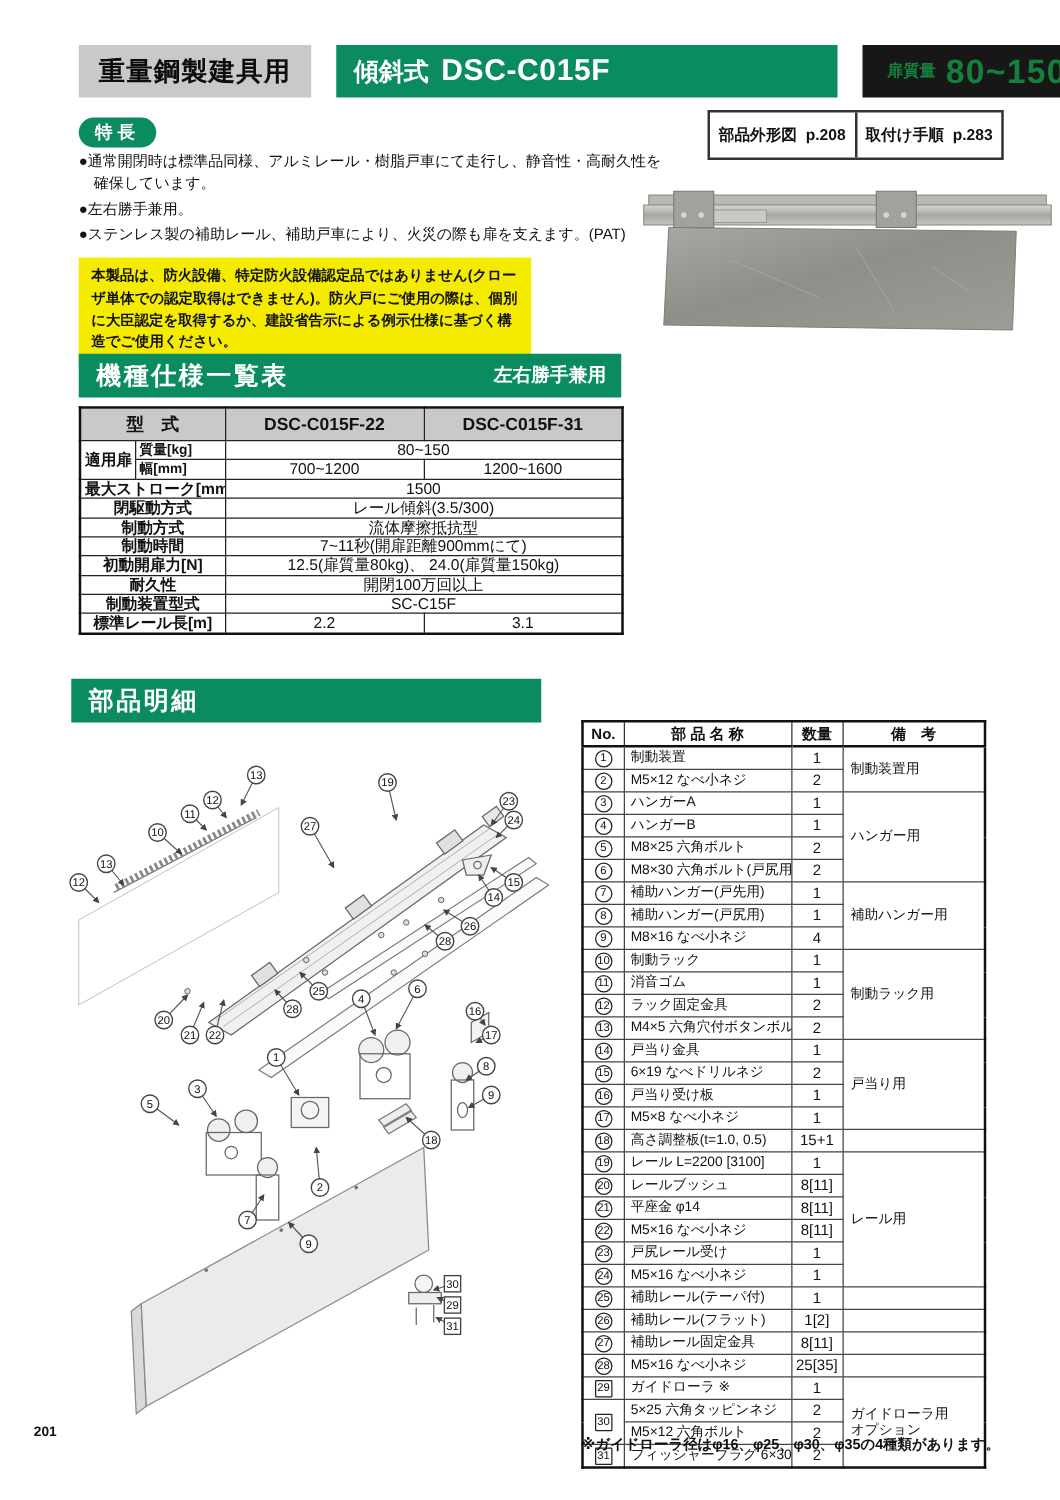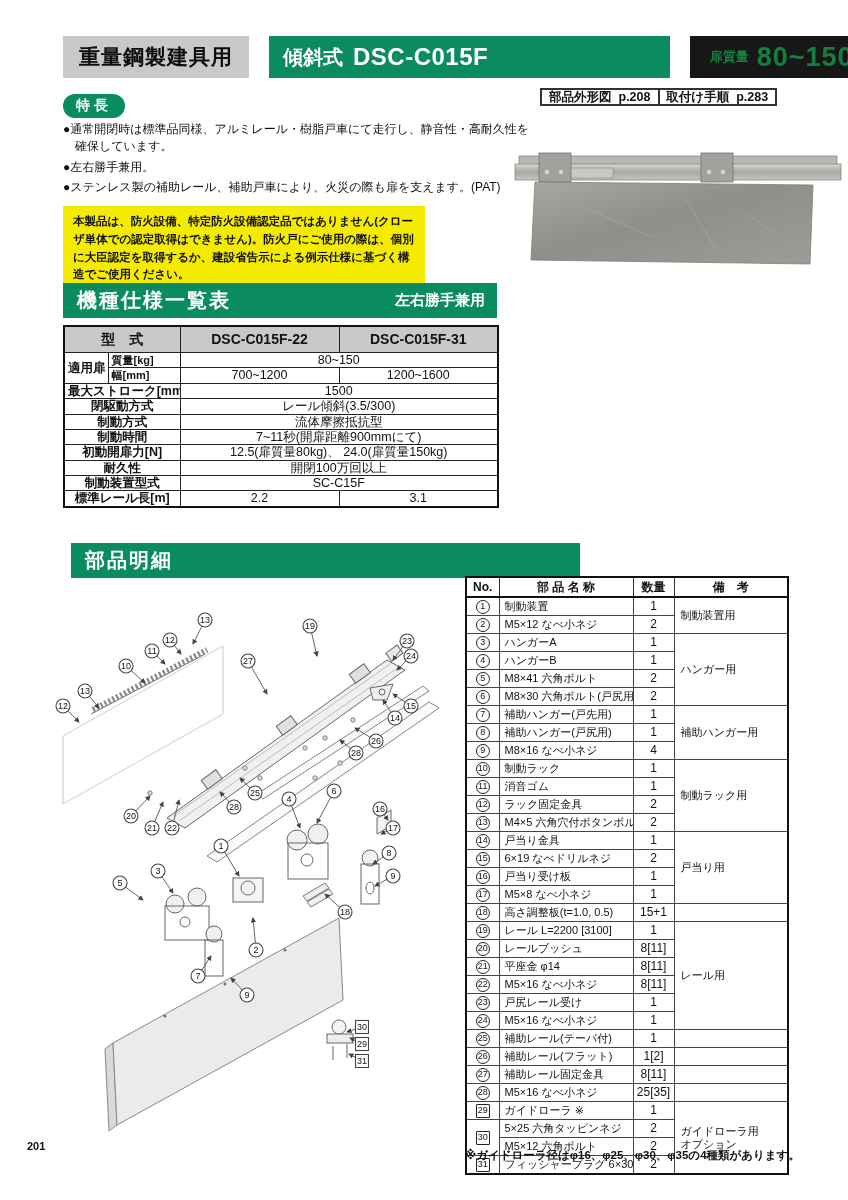--- a/index.html
+++ b/index.html
@@ -13,21 +13,21 @@
   .titlebar .model{background:#0a8c5f;flex:1;display:flex;align-items:center;gap:10px;
                    padding-left:14px;color:#fff;font-weight:bold;white-space:nowrap;}
   .titlebar .model .type{font-size:20px;}
   .titlebar .model .code{font-size:24px;letter-spacing:.5px;}
   .titlebar .weight{background:#171717;display:flex;align-items:center;gap:8px;
                     padding:0 20px;color:#15803d;white-space:nowrap;}
   .titlebar .weight .wl{font-size:13px;font-weight:bold;}
   .titlebar .weight .wv{font-size:27px;font-weight:bold;letter-spacing:1px;}
 
   
-  .links{position:absolute;left:540px;top:88px;width:237px;height:18px;border:2px solid #333;
+  .links{position:absolute;left:566px;top:88px;width:237px;height:40px;border:2px solid #333;
          display:flex;background:#fff;box-sizing:border-box;}
   .links .cell{flex:1;display:flex;align-items:center;justify-content:center;gap:7px;
                font-size:12.5px;font-weight:bold;}
   .links .cell + .cell{border-left:2px solid #333;}
 
   
   .badge{position:absolute;left:63px;top:94px;background:#0a8c5f;color:#fff;font-weight:bold;
          font-size:14px;padding:3px 13px;border-radius:13px;letter-spacing:4px;}
   .features{position:absolute;left:63px;top:121px;width:470px;font-size:12px;line-height:1.45;}
   .features .item{padding-left:12px;text-indent:-12px;margin-bottom:3px;}
@@ -36,21 +36,21 @@
 
   
   .photo{position:absolute;left:505px;top:138px;width:340px;height:128px;}
 
   
   .secbar{position:absolute;height:35px;background:#0a8c5f;color:#fff;display:flex;
           align-items:center;justify-content:space-between;padding:0 12px 0 14px;box-sizing:border-box;}
   .secbar .t{font-size:20px;font-weight:bold;letter-spacing:2px;}
   .secbar .s{font-size:15px;font-weight:bold;}
   #specbar{left:63px;top:283px;width:434px;}
-  #partsbar{left:71px;top:543px;width:509px;text-align:center;}
+  #partsbar{left:57px;top:543px;width:376px;text-align:center;}
 
   
   table{border-collapse:collapse;table-layout:fixed;}
   .spec{position:absolute;left:63px;top:325px;width:434px;border:2px solid #111;font-size:12.5px;}
   .spec th,.spec td{border:1px solid #222;padding:0 3px;text-align:center;height:14px;
                     line-height:1.15;overflow:hidden;white-space:nowrap;}
   .spec tr.hd th{background:#c8c9ca;height:25px;font-size:14px;font-weight:bold;}
   .spec .lb{font-weight:bold;}
   .spec .sub{text-align:left;font-size:11px;}
 
@@ -519,21 +519,21 @@
           <td class="qt">1</td>
           <td class="rm" rowspan="4">ハンガー用</td>
         </tr>
         <tr>
           <td class="no"><span class="num">4</span></td>
           <td class="nm">ハンガーB</td>
           <td class="qt">1</td>
         </tr>
         <tr>
           <td class="no"><span class="num">5</span></td>
-          <td class="nm">M8×41  六角ボルト</td>
+          <td class="nm">M8×25  六角ボルト</td>
           <td class="qt">2</td>
         </tr>
         <tr>
           <td class="no"><span class="num">6</span></td>
           <td class="nm">M8×30  六角ボルト(戸尻用)</td>
           <td class="qt">2</td>
         </tr>
         <tr>
           <td class="no"><span class="num">7</span></td>
           <td class="nm">補助ハンガー(戸先用)</td>

